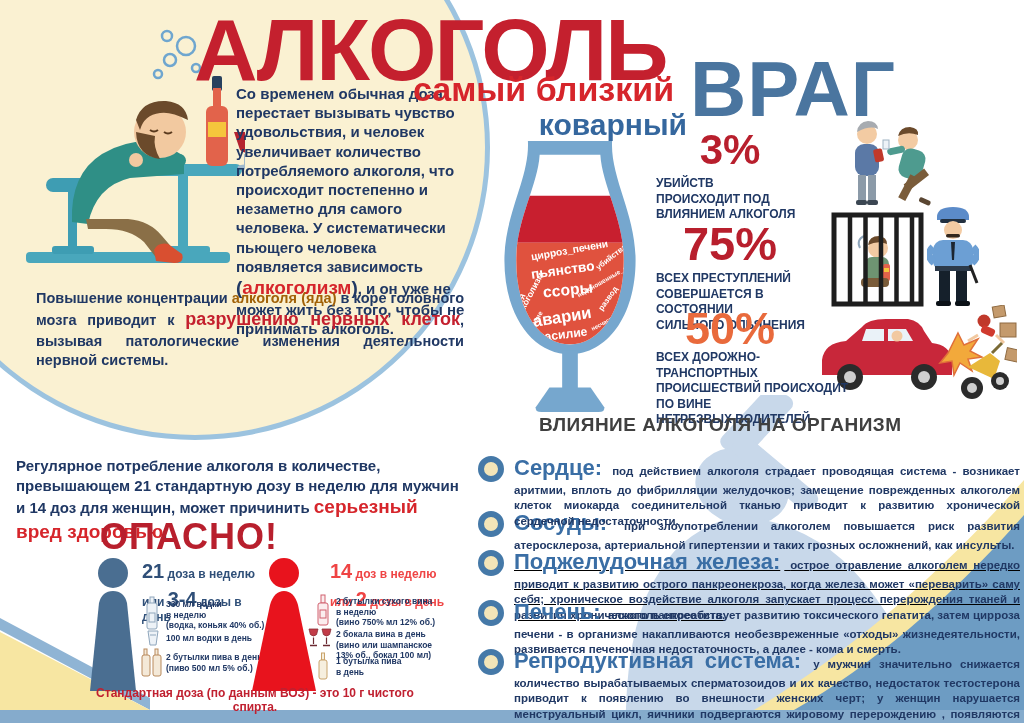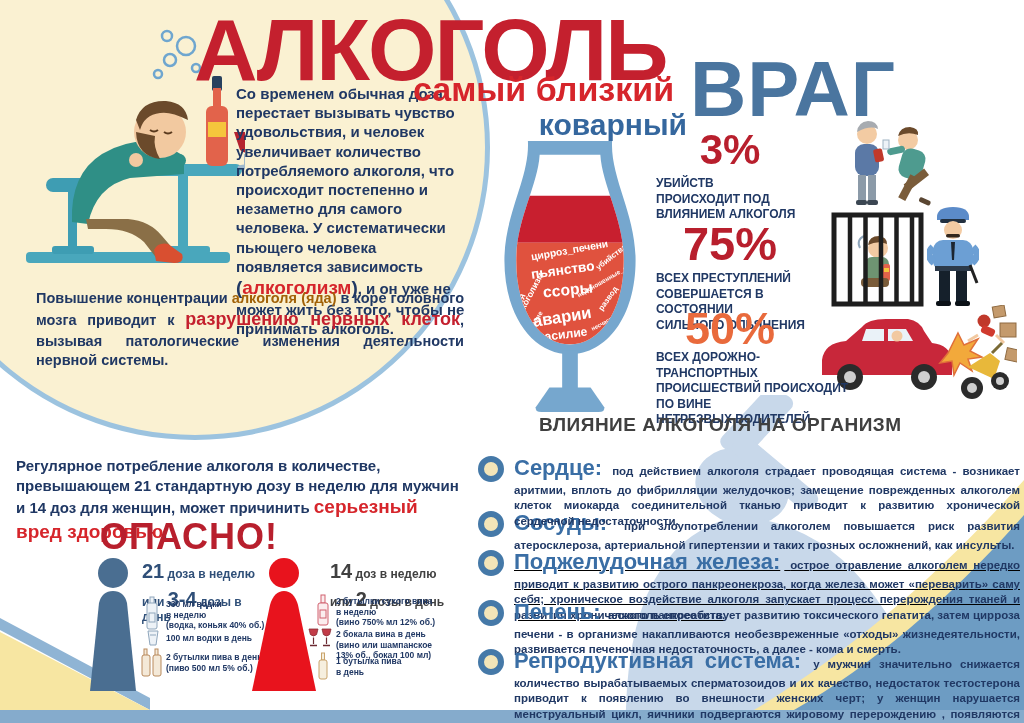--- a/index.html
+++ b/index.html
@@ -45,21 +45,21 @@
   .warning{position:absolute;left:16px;top:456px;width:452px;font-size:15px;font-weight:bold;
     color:#203864;line-height:1.3;z-index:3;}
   .warning .hl{color:#D6252B;font-size:19px;}
   .danger-title{position:absolute;left:100px;top:516px;width:270px;
     font-size:36px;font-weight:bold;color:#B81F2D;letter-spacing:1px;z-index:3;}
 
   .dose-head{position:absolute;z-index:3;font-weight:bold;line-height:1.15;}
   .dose-head .big{font-size:20px;}
   .dose-head div{margin-bottom:5px;font-size:12px;}
   .dose-head.male{left:142px;top:560px;width:120px;color:#2F4F78;}
-  .dose-head.female{left:330px;top:560px;width:130px;color:#404040;}
+  .dose-head.female{left:330px;top:560px;width:130px;color:#ef4444;}
   .dose-text{position:absolute;font-size:8.5px;font-weight:bold;color:#203864;
     line-height:1.25;z-index:3;width:112px;}
   .footnote{position:absolute;left:75px;top:686px;width:360px;text-align:center;
     font-size:12px;font-weight:bold;color:#C02030;z-index:3;}
 
   .bottom-strip{position:absolute;left:0;bottom:0;width:1024px;height:13px;
     background:#85ABCC;z-index:2;}
   svg{display:block;}
 </style>
 </head>
@@ -350,14 +350,15 @@
 (вино или шампанское
 13% об., бокал 100 мл)</div>
 
   <svg class="abs" style="left:317px;top:652px;z-index:3;" width="12" height="29" viewBox="0 0 12 29">
     <rect x="4.5" y="1" width="3" height="7" fill="#F6EFDF" stroke="#C9A36B"></rect>
     <rect x="2" y="8" width="8" height="19" rx="2" fill="#F6EFDF" stroke="#C9A36B"></rect>
   </svg>
   <div class="dose-text pre" style="left:336px;top:656px;">1 бутылка пива
 в день</div>
 
+  <div class="footnote">Стандартная доза (по данным ВОЗ) - это 10 г чистого спирта.</div>
 
 </div>
 
 </body></html>

